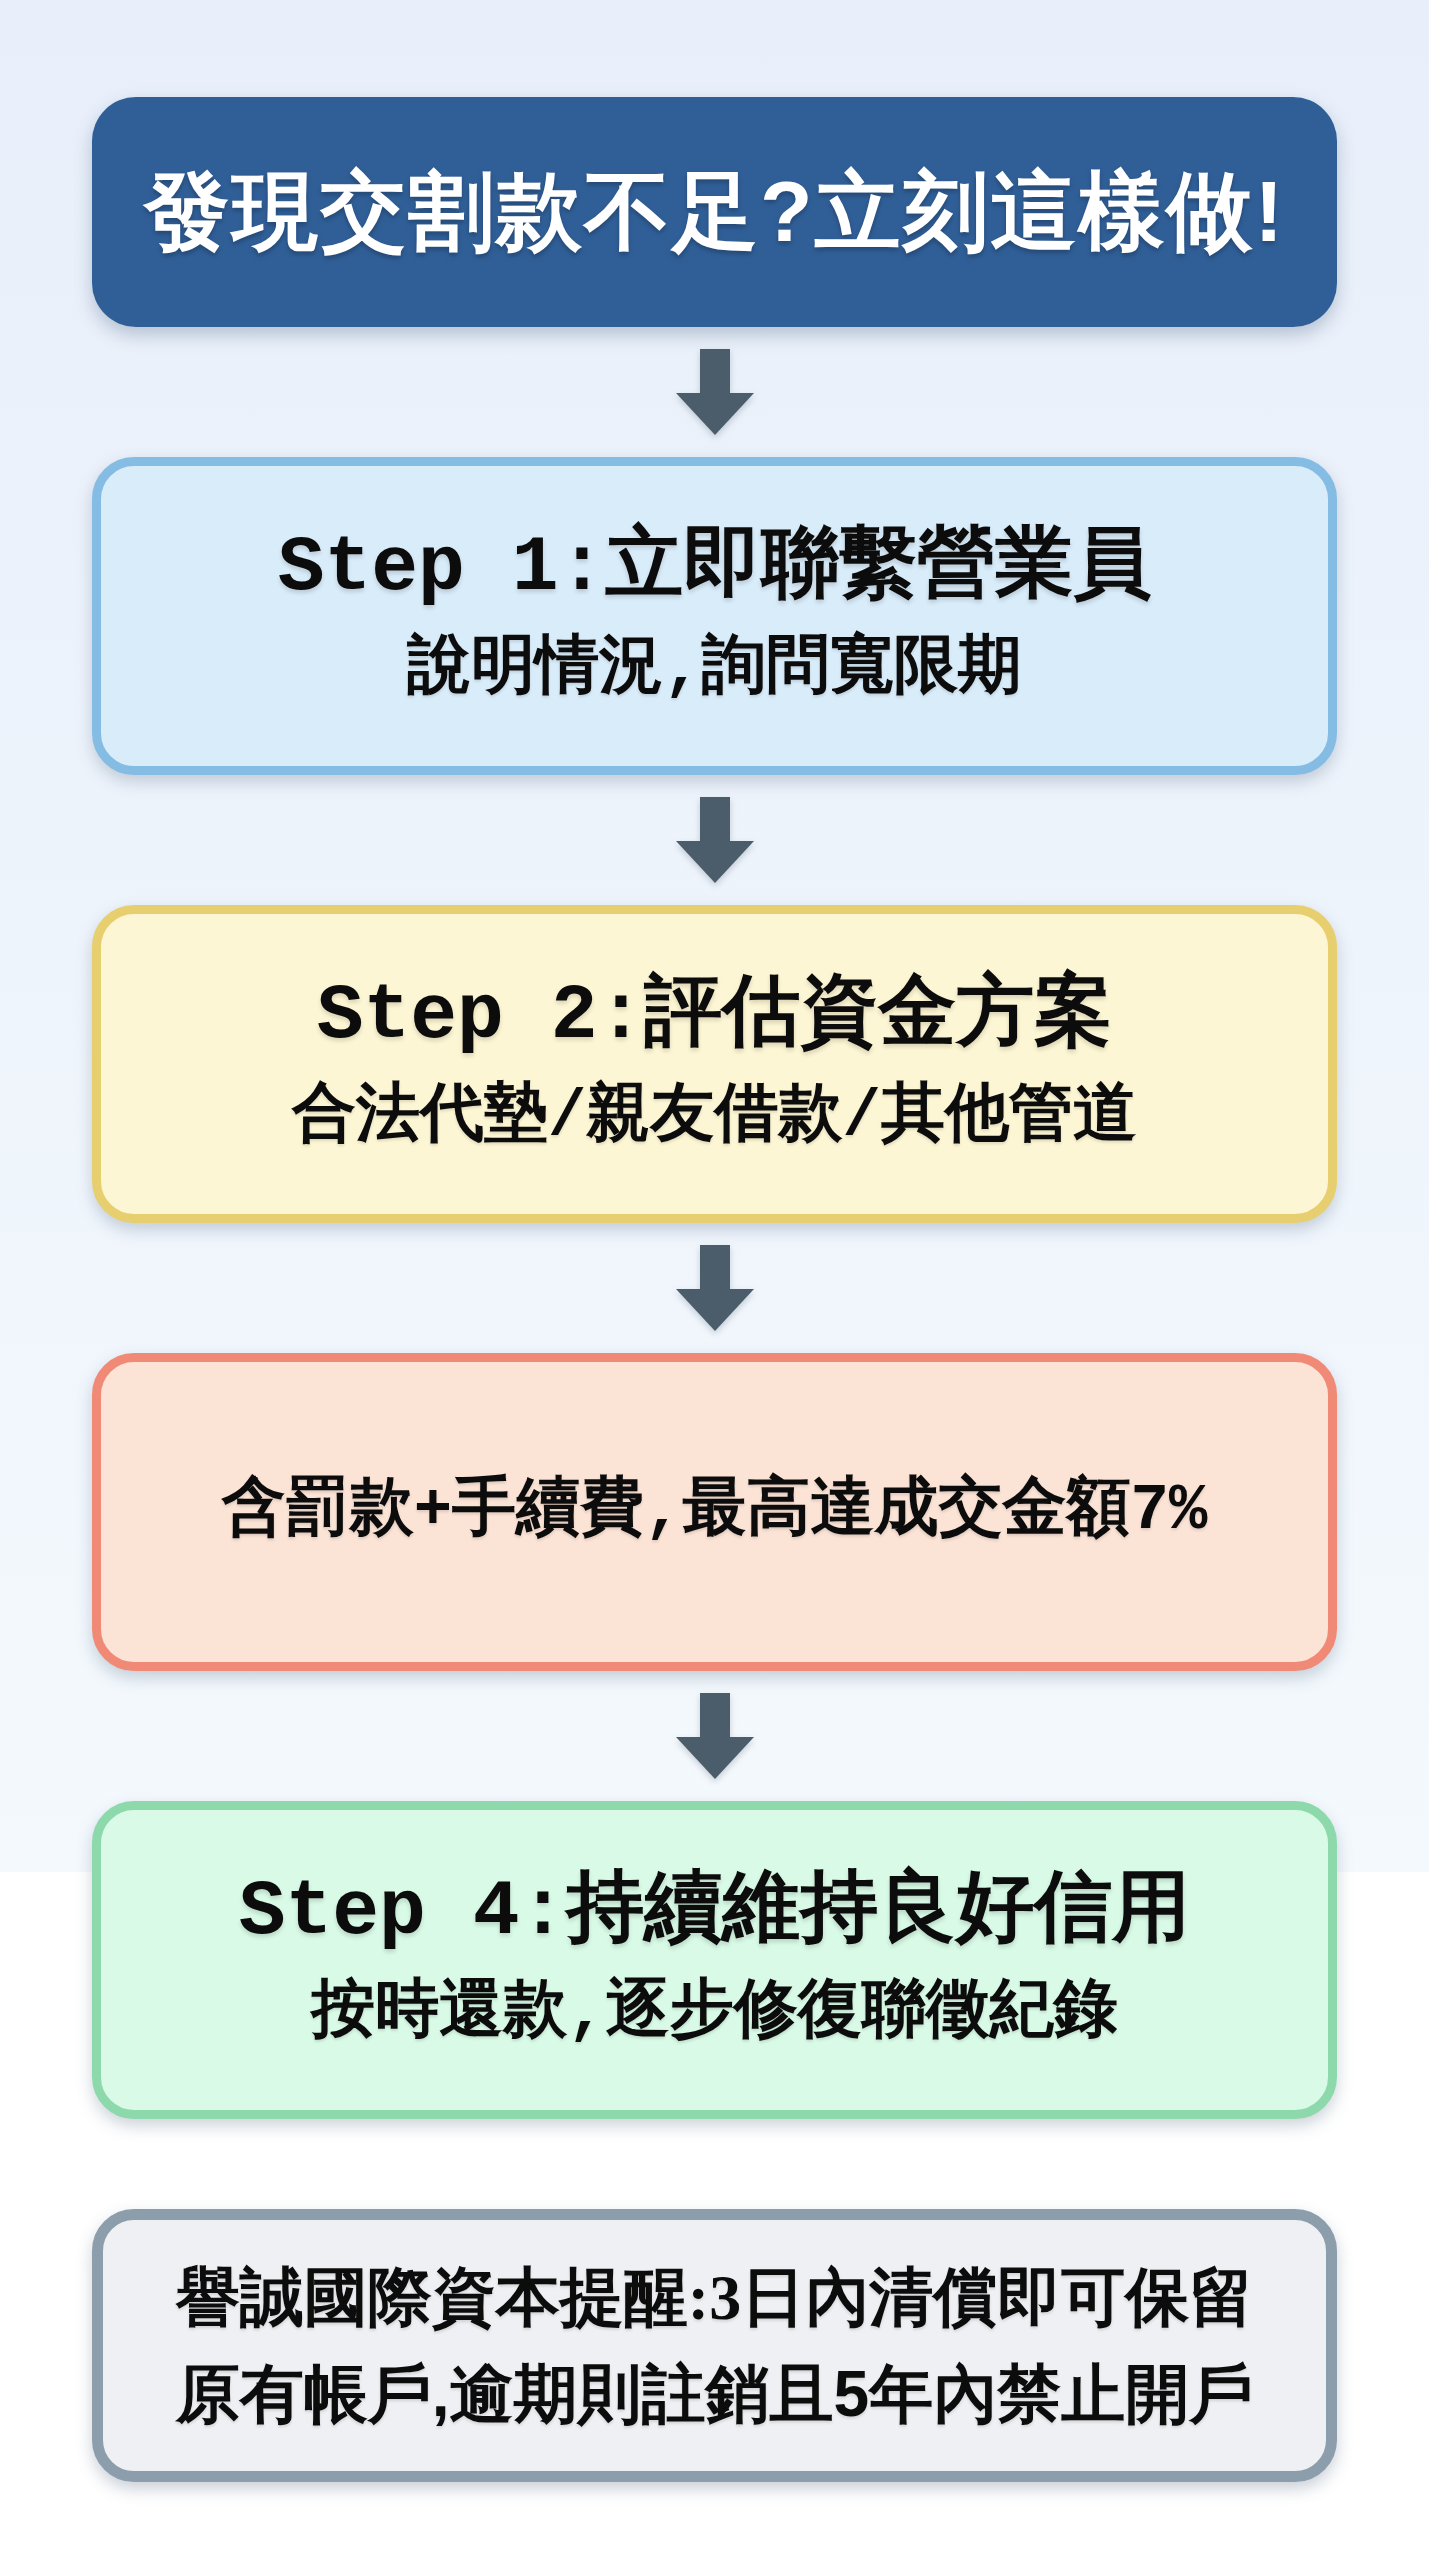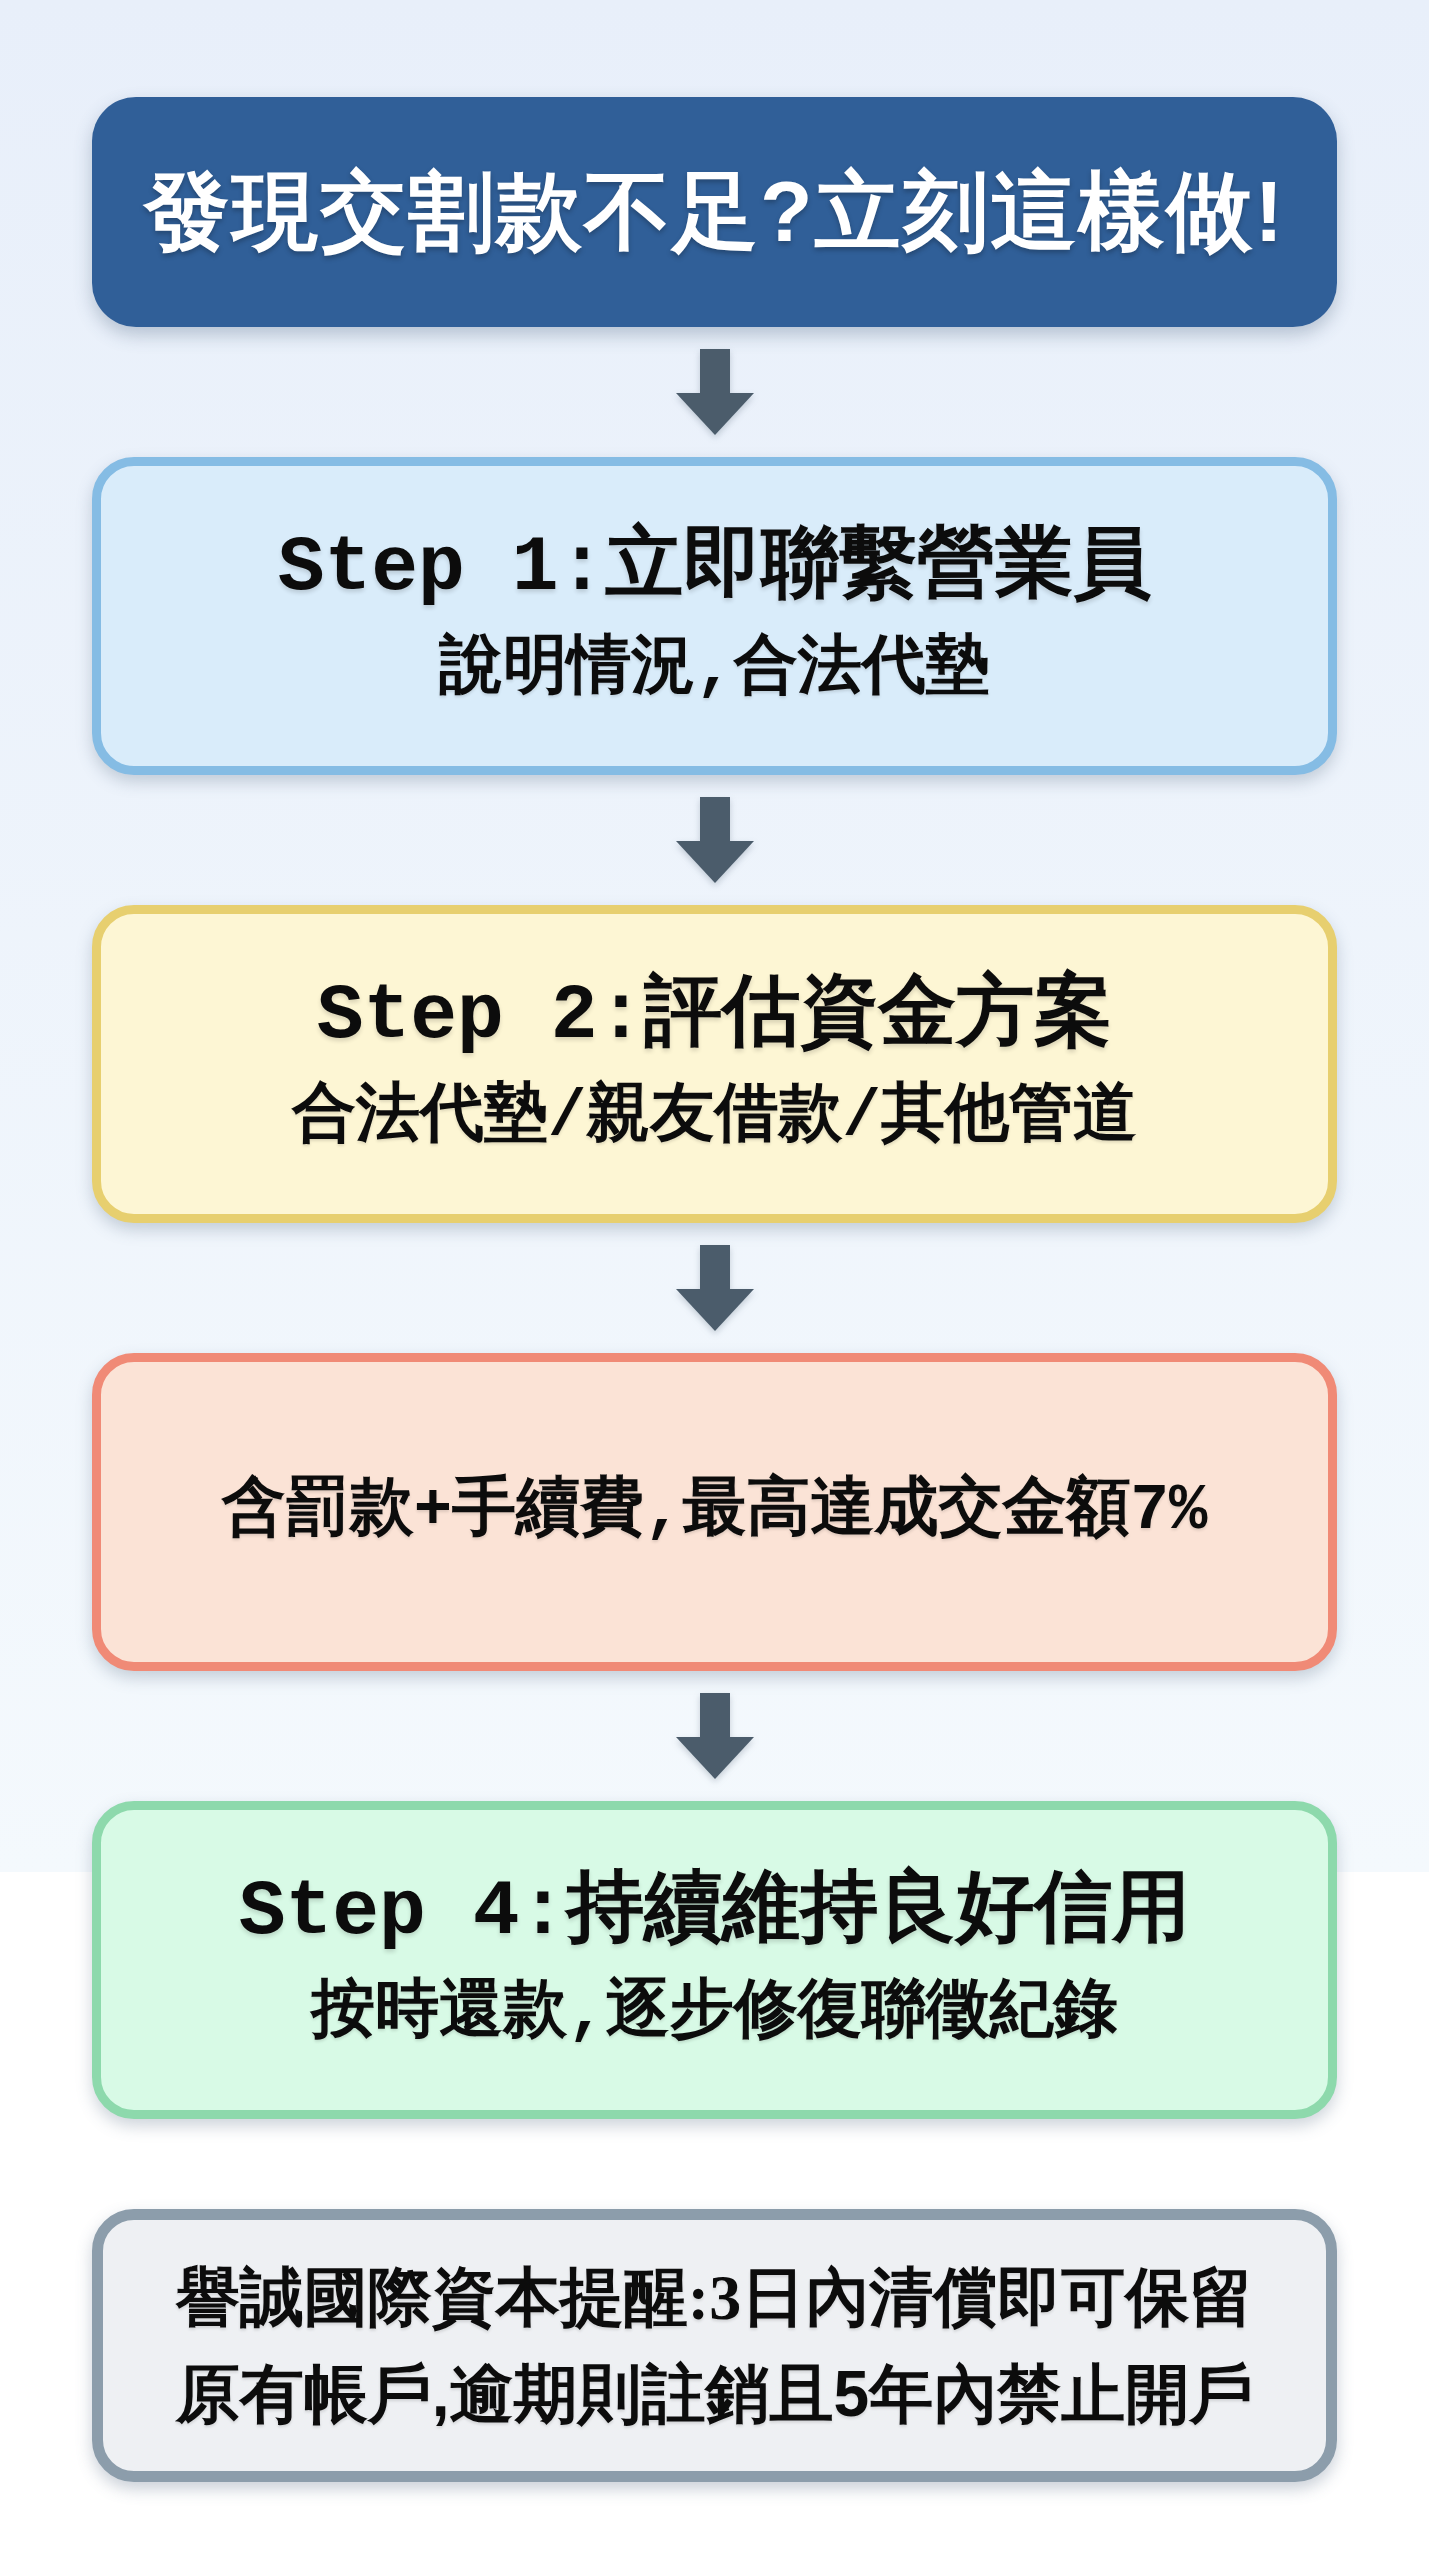--- a/index.html
+++ b/index.html
@@ -110,21 +110,21 @@
     <span class="header-title" style="color: rgb(255, 255, 255);">發現交割款不足?立刻這樣做!</span>
   </div>
 
   <svg class="arrow" viewBox="0 0 78 86" style="color: rgb(75, 92, 107);">
     <rect x="24" y="0" width="30" height="46" fill="currentColor"></rect>
     <polygon points="0,44 78,44 39,86" fill="currentColor"></polygon>
   </svg>
 
   <div class="step-box" style="background-color: rgb(217, 236, 250); border-color: rgb(133, 188, 228);">
     <div class="step-title">Step 1:立即聯繫營業員</div>
-    <div class="step-subtitle">說明情況,合法代墊</div>
+    <div class="step-subtitle">說明情況,詢問寬限期</div>
   </div>
 
   <svg class="arrow" viewBox="0 0 78 86" style="color: rgb(75, 92, 107);">
     <rect x="24" y="0" width="30" height="46" fill="currentColor"></rect>
     <polygon points="0,44 78,44 39,86" fill="currentColor"></polygon>
   </svg>
 
   <div class="step-box" style="background-color: rgb(253, 246, 212); border-color: rgb(231, 207, 111);">
     <div class="step-title">Step 2:評估資金方案</div>
     <div class="step-subtitle">合法代墊/親友借款/其他管道</div>

